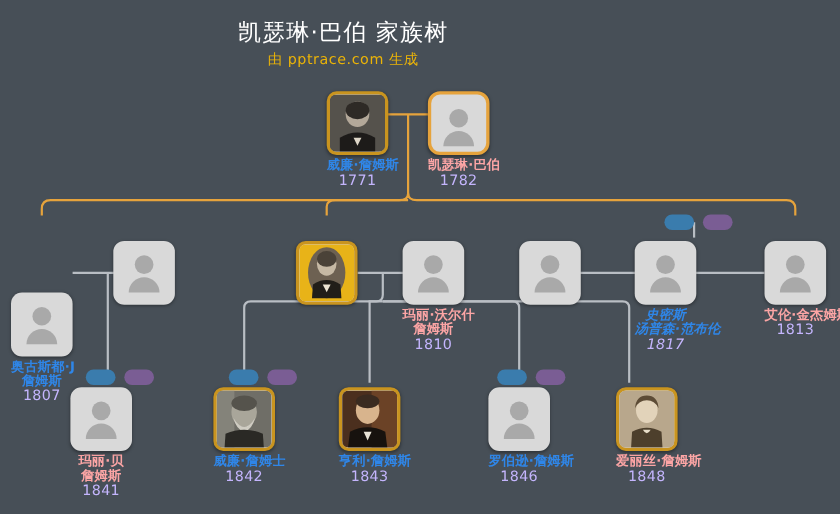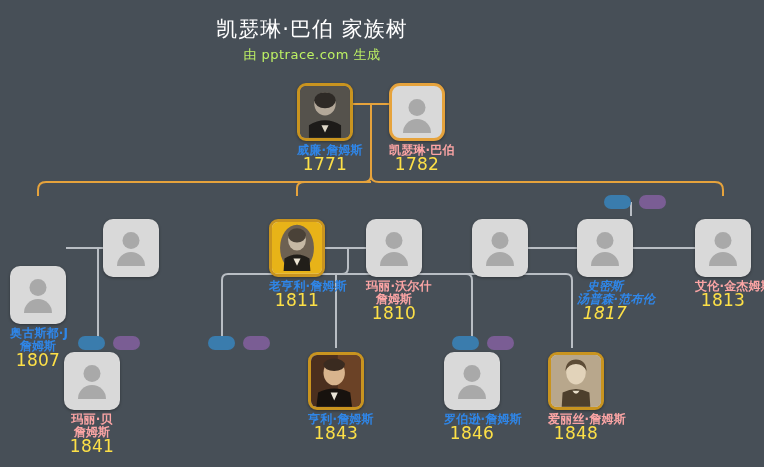--- a/index.html
+++ b/index.html
@@ -11,21 +11,21 @@
   }
   #stage{position:absolute;inset:0;}
 
   
   #header{position:absolute;left:0;top:14px;width:624px;text-align:center;}
   #title{
     font-size:21px;color:#ffffff;letter-spacing:1px;
     font-weight:400;line-height:30px;
   }
   #subtitle{
-    font-size:13px;color:#bef264;letter-spacing:.5px;
+    font-size:13px;color:#eab308;letter-spacing:.5px;
     line-height:20px;margin-top:1px;
   }
 
   
   #links{position:absolute;left:0;top:0;width:764px;height:467px;}
 
   
   .node{position:absolute;width:56px;text-align:center;}
   .card{
     width:56px;height:58px;border-radius:10px;
@@ -47,21 +47,21 @@
   .photo{position:absolute;inset:0;}
 
   .label{margin-top:3px;line-height:13px;}
   .pname{
     font-size:12px;font-weight:bold;white-space:nowrap;
     letter-spacing:.2px;
   }
   .pname.m{color:#2f86e8;}
   .pname.f{color:#fca5a5;}
   .pname .ln2{display:block;}
-  .pyear{font-size:17px;color:#fde047;margin-top:1px;letter-spacing:.3px;}
+  .pyear{font-size:13px;color:#c4b5fd;margin-top:1px;letter-spacing:.3px;}
 
   
   .pillpair{position:absolute;height:14px;}
   .pill{position:absolute;top:0;width:27px;height:14px;border-radius:7px;}
   .pill.blue{left:0;background:#3a7cad;}
   .pill.purple{left:35px;background:#7a5d94;}
 </style>
 </head>
 <body>
 
@@ -176,24 +176,20 @@
     <div class="card framed">
       <svg class="photo" viewBox="0 0 56 58" preserveAspectRatio="none">
         <rect width="56" height="58" fill="#e8b318"></rect>
         <ellipse cx="28" cy="29" rx="19" ry="26" fill="#6d6152"></ellipse>
         <ellipse cx="28" cy="20" rx="10" ry="12" fill="#c6b9a4"></ellipse>
         <ellipse cx="28" cy="15" rx="10" ry="8" fill="#4a4238"></ellipse>
         <path d="M13,55 L14,41 Q28,32 42,41 L43,55 Z" fill="#211e19"></path>
         <path d="M24,41 L28,49 L32,41 Z" fill="#ece4d3"></path>
       </svg>
     </div>
-    <div class="label">
-      <div class="pname m">老亨利·詹姆斯</div>
-      <div class="pyear">1811</div>
-    </div>
   </div>
 
   <div class="node" style="left:366px;top:219px;">
     <div class="card">
       <div class="avatar-head"></div>
       <div class="avatar-body"></div>
     </div>
     <div class="label">
       <div class="pname f">
         <span>玛丽·沃尔什</span>
@@ -242,20 +238,36 @@
     </div>
     <div class="label">
       <div class="pname f">
         <span>玛丽·贝</span>
         <span class="ln2">詹姆斯</span>
       </div>
       <div class="pyear">1841</div>
     </div>
   </div>
 
+  <div class="node" style="left:194px;top:352px;">
+    <div class="card framed">
+      <svg class="photo" viewBox="0 0 56 58" preserveAspectRatio="none">
+        <rect width="56" height="58" fill="#6f6e67"></rect>
+        <rect x="0" y="0" width="18" height="58" fill="#84837a"></rect>
+        <ellipse cx="28" cy="22" rx="13" ry="15" fill="#a9a69a"></ellipse>
+        <ellipse cx="28" cy="13" rx="13" ry="8" fill="#55534c"></ellipse>
+        <path d="M17,28 Q28,46 39,28 Q36,40 28,42 Q20,40 17,28 Z" fill="#cfccc2"></path>
+        <path d="M8,58 L9,44 Q28,36 47,44 L48,58 Z" fill="#2a2925"></path>
+      </svg>
+    </div>
+    <div class="label">
+      <div class="pname m">威廉·詹姆士</div>
+      <div class="pyear">1842</div>
+    </div>
+  </div>
 
   <div class="node" style="left:308px;top:352px;">
     <div class="card framed">
       <svg class="photo" viewBox="0 0 56 58" preserveAspectRatio="none">
         <rect width="56" height="58" fill="#4b2f1e"></rect>
         <rect x="30" y="0" width="26" height="58" fill="#6b4226"></rect>
         <ellipse cx="26" cy="20" rx="12" ry="14" fill="#d8b48d"></ellipse>
         <ellipse cx="26" cy="11" rx="12" ry="7" fill="#3a2b20"></ellipse>
         <path d="M6,58 L8,42 Q26,33 44,42 L46,58 Z" fill="#17120e"></path>
         <path d="M22,42 L26,51 L30,42 Z" fill="#e9e3d6"></path>
@@ -271,21 +283,21 @@
     <div class="card">
       <div class="avatar-head"></div>
       <div class="avatar-body"></div>
     </div>
     <div class="label">
       <div class="pname m">罗伯逊·詹姆斯</div>
       <div class="pyear">1846</div>
     </div>
   </div>
 
-  <div class="node" style="left:548px;top:352px;">
+  <div class="node" style="left:560px;top:352px;">
     <div class="card framed">
       <svg class="photo" viewBox="0 0 56 58" preserveAspectRatio="none">
         <rect width="56" height="58" fill="#c8b79a"></rect>
         <rect x="0" y="0" width="56" height="58" fill="#b8a78c"></rect>
         <ellipse cx="28" cy="20" rx="11" ry="13" fill="#e2d3ba"></ellipse>
         <path d="M16,18 Q17,5 28,5 Q39,5 40,18 Q36,10 28,10 Q20,10 16,18 Z" fill="#5d4c36"></path>
         <path d="M12,58 L13,42 Q28,34 43,42 L44,58 Z" fill="#4d3f2c"></path>
         <path d="M24,40 Q28,47 32,40 Z" fill="#e8ddc8"></path>
       </svg>
     </div>

